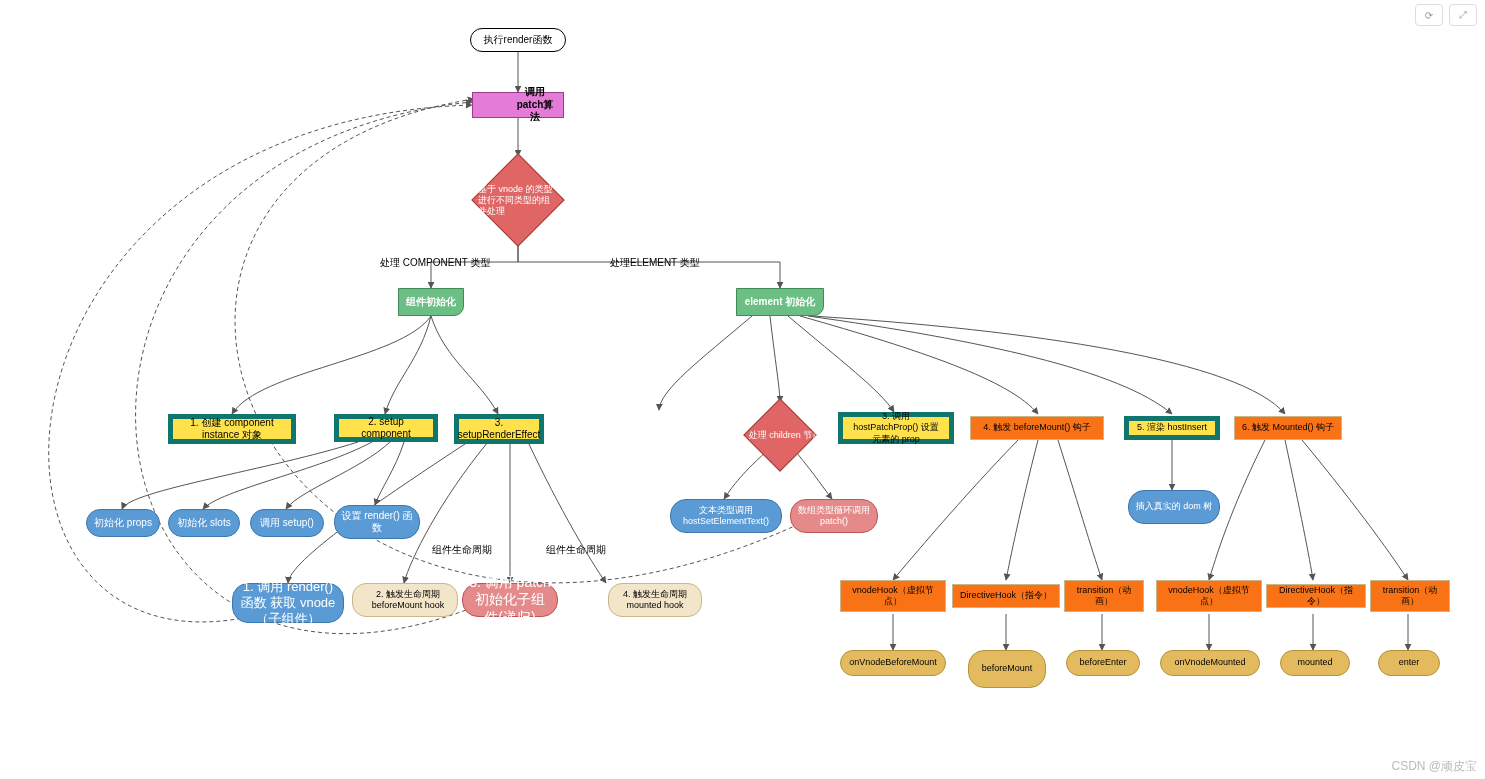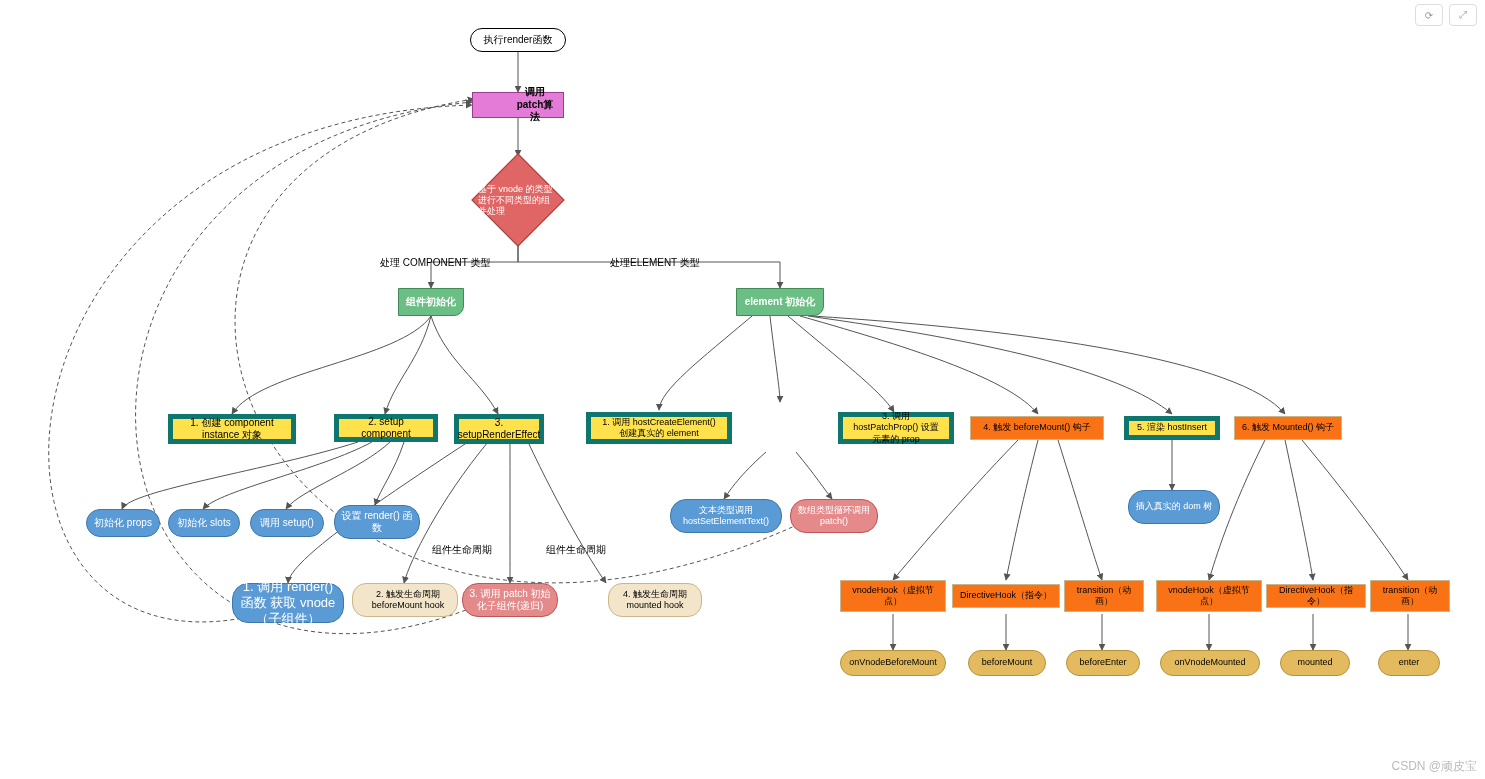--- a/index.html
+++ b/index.html
@@ -237,45 +237,48 @@
   <div class="node blue-pill" style="left:86px; top:509px; width:74px; height:28px;">初始化 props</div>
   <div class="node blue-pill" style="left:168px; top:509px; width:72px; height:28px;">初始化 slots</div>
   <div class="node blue-pill" style="left:250px; top:509px; width:74px; height:28px;">调用 setup()</div>
   <div class="node blue-pill" style="left:334px; top:505px; width:86px; height:34px;">设置 render() 函数</div>
 
   <div class="edge-label" style="left:432px; top:543px;">组件生命周期</div>
   <div class="edge-label" style="left:546px; top:543px;">组件生命周期</div>
 
   <div class="node blue-pill" style="left:232px; top:583px; width:112px; height:40px; font-size:13px;">1. 调用 render() 函数 获取 vnode（子组件）</div>
   <div class="node tan-pill" style="left:352px; top:583px; width:106px; height:34px; font-size:9px;padding-left:12px;">2. 触发生命周期 beforeMount hook</div>
-  <div class="node red-pill" style="left:462px; top:583px; width:96px; height:34px; font-size:10px;">3. 调用 patch 初始化子组件(递归)</div>
+  <div class="node red-pill" style="left:462px; top:583px; width:96px; height:34px; font-size:14px;">3. 调用 patch 初始化子组件(递归)</div>
   <div class="node tan-pill" style="left:562px; top:583px; width:94px; height:34px; font-size:9px;margin-left:46px;">4. 触发生命周期 mounted hook</div>
 
-  <div class="node yellow-box" style="left:586px; top:412px; width:146px; height:32px; font-size:9px;">1. 调用 hostCreateElement() 创建真实的 element</div>
-
+
+  <div class="sdiamond-wrap" style="left:745px; top:400px;">
+    <div class="sdiamond"></div>
+    <div class="sdlabel">2. 处理 children 节点</div>
+  </div>
 
   <div class="node blue-pill" style="left:670px; top:499px; width:112px; height:34px; font-size:9px;">文本类型调用 hostSetElementText()</div>
   <div class="node red-pill" style="left:790px; top:499px; width:88px; height:34px; font-size:9px;">数组类型循环调用 patch()</div>
 
   <div class="node yellow-box" style="left:838px; top:412px; width:116px; height:32px; font-size:9px;">3. 调用 hostPatchProp() 设置元素的 prop</div>
   <div class="node tan-box" style="left:970px; top:416px; width:134px; height:24px; font-size:9px;">4. 触发 beforeMount() 钩子</div>
   <div class="node yellow-box" style="left:1124px; top:416px; width:96px; height:24px; font-size:9px;">5. 渲染 hostInsert</div>
   <div class="node tan-box" style="left:1234px; top:416px; width:108px; height:24px; font-size:9px;">6. 触发 Mounted() 钩子</div>
 
   <div class="node blue-pill" style="left:1128px; top:490px; width:92px; height:34px; font-size:9px;">插入真实的 dom 树</div>
 
   <div class="node tan-box" style="left:840px; top:580px; width:106px; height:32px; font-size:9px;">vnodeHook（虚拟节点）</div>
   <div class="node tan-box" style="left:952px; top:584px; width:108px; height:24px; font-size:9px;">DirectiveHook（指令）</div>
   <div class="node tan-box" style="left:1064px; top:580px; width:80px; height:32px; font-size:9px;">transition（动画）</div>
 
   <div class="node tan-box" style="left:1156px; top:580px; width:106px; height:32px; font-size:9px;">vnodeHook（虚拟节点）</div>
   <div class="node tan-box" style="left:1266px; top:584px; width:100px; height:24px; font-size:9px;">DirectiveHook（指令）</div>
   <div class="node tan-box" style="left:1370px; top:580px; width:80px; height:32px; font-size:9px;">transition（动画）</div>
 
   <div class="node gold-pill" style="left:840px; top:650px; width:106px; height:26px; font-size:9px;">onVnodeBeforeMount</div>
-  <div class="node gold-pill" style="left:968px; top:650px; width:78px; height:26px; font-size:9px;">beforeMount</div>
+  <div class="node gold-pill" style="left:968px; top:650px; width:78px; height:38px; font-size:9px;">beforeMount</div>
   <div class="node gold-pill" style="left:1066px; top:650px; width:74px; height:26px; font-size:9px;">beforeEnter</div>
   <div class="node gold-pill" style="left:1160px; top:650px; width:100px; height:26px; font-size:9px;">onVnodeMounted</div>
   <div class="node gold-pill" style="left:1280px; top:650px; width:70px; height:26px; font-size:9px;">mounted</div>
   <div class="node gold-pill" style="left:1378px; top:650px; width:62px; height:26px; font-size:9px;">enter</div>
 
   <div class="watermark">CSDN @顽皮宝</div>
 </div>
 
 </body></html>

